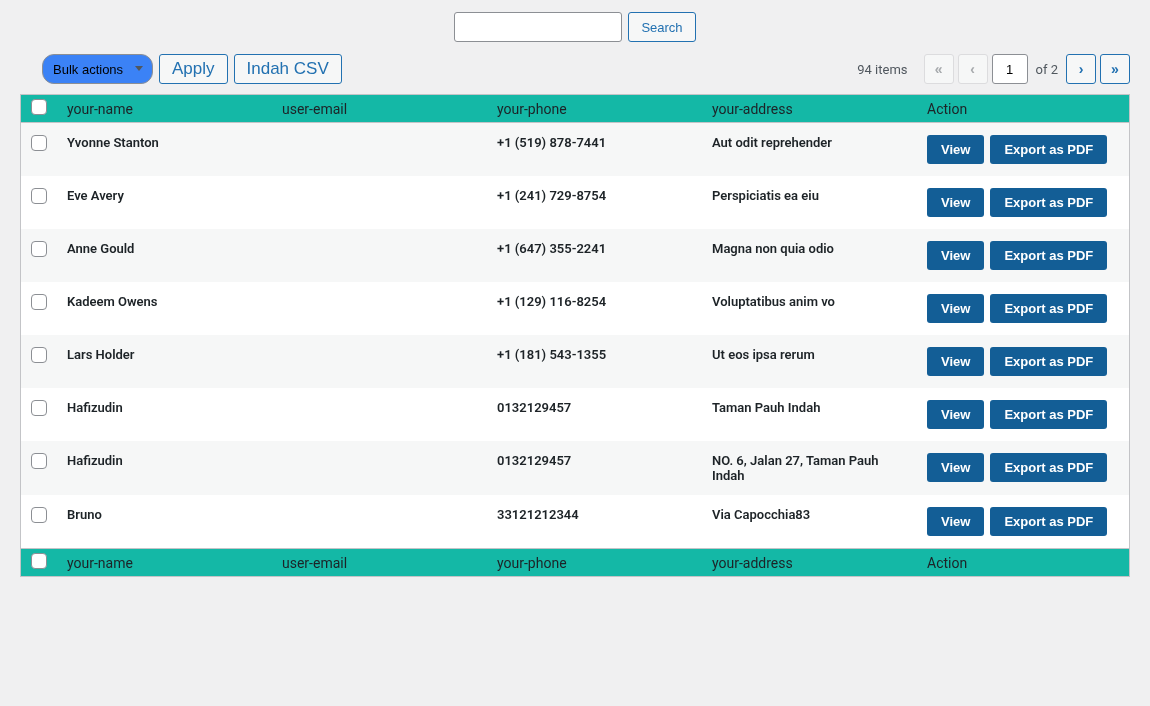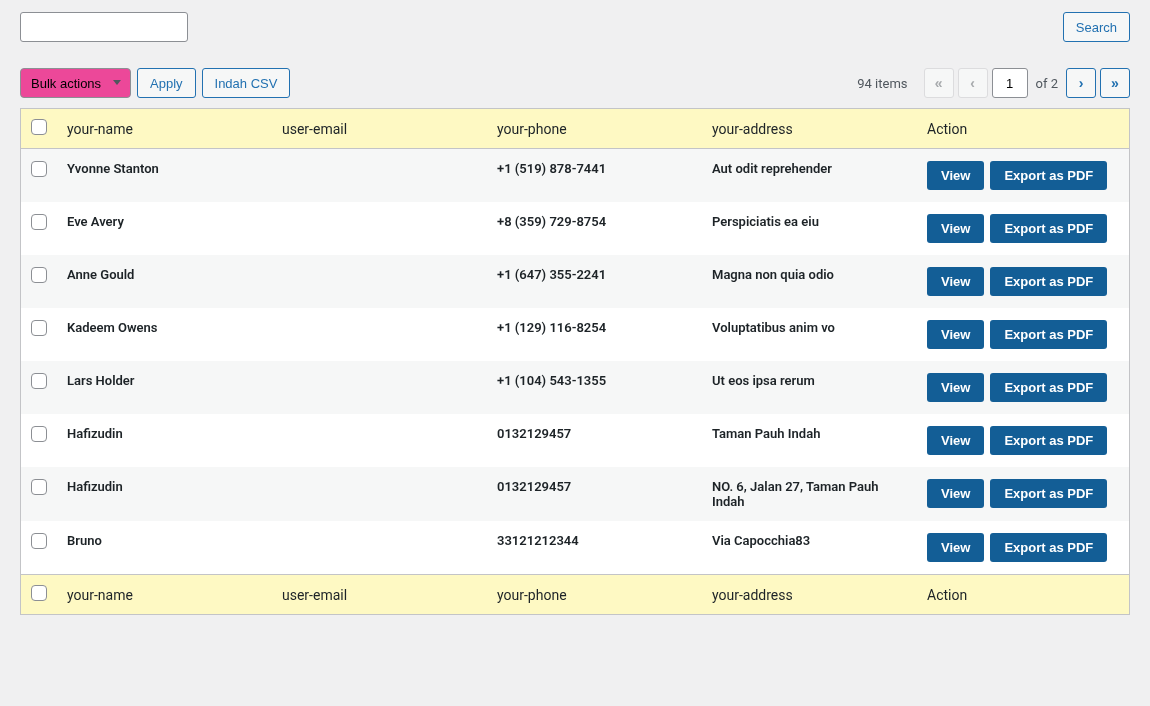--- a/index.html
+++ b/index.html
@@ -5,23 +5,23 @@
   * { box-sizing: border-box; margin: 0; padding: 0; }
   body {
     font-family: -apple-system, BlinkMacSystemFont, "Segoe UI", Roboto, sans-serif;
     background: #f0f0f1;
     font-size: 13px;
     color: #1d2327;
     padding: 12px 20px 20px 20px;
   }
   .search-bar {
     display: flex;
-    justify-content: space-between;
+    justify-content: center;
     gap: 6px;
-    margin-bottom: 26px;
+    margin-bottom: 12px;
   }
   .search-input {
     width: 168px;
     height: 30px;
     border: 1px solid #8c8f94;
     border-radius: 3px;
     padding: 0 8px;
     font-size: 14px;
     background: #fff;
   }
@@ -44,45 +44,46 @@
   .toolbar-left { display: flex; gap: 6px; align-items: center; }
   .toolbar-right { display: flex; gap: 8px; align-items: center; font-size: 13px; color: #50575e; }
   .select-wrap {
     position: relative;
     display: inline-block;
   }
   .bulk-select {
     height: 30px;
     padding: 0 28px 0 10px;
     border: 1px solid #8c8f94;
-    border-radius: 4px;
-    background: #ec4899;
+    border-radius: 12px;
+    background: #3b82f6;
     font-size: 13px;
     appearance: none;
     cursor: pointer;
+    margin-left: 22px;
   }
   .select-wrap::after {
     content: "";
     position: absolute;
     right: 10px;
     top: 12px;
     width: 0; height: 0;
     border-left: 4px solid transparent;
     border-right: 4px solid transparent;
     border-top: 5px solid #50575e;
     pointer-events: none;
   }
   .outline-btn {
     height: 30px;
     padding: 0 12px;
     background: #f6f7f7;
     border: 1px solid #2271b1;
     color: #2271b1;
     border-radius: 3px;
-    font-size: 13px;
+    font-size: 17px;
     cursor: pointer;
   }
   .items-count { margin-right: 8px; }
   .pager { display: flex; gap: 4px; align-items: center; }
   .pager-btn {
     width: 30px; height: 30px;
     border: 1px solid #2271b1;
     background: #f6f7f7;
     color: #2271b1;
     border-radius: 3px;
@@ -110,23 +111,23 @@
   table.list {
     width: 100%;
     border-collapse: collapse;
     background: #fff;
     border: 1px solid #c3c4c7;
   }
   table.list thead th, table.list tfoot th {
     text-align: left;
     font-weight: 400;
     font-size: 14px;
-    padding: 10px 10px;
+    padding: 4px 10px;
     border-bottom: 1px solid #c3c4c7;
-    background: #fef9c3;
+    background: #14b8a6;
     color: #1d2327;
     margin-top: 19px;
   }
   table.list tfoot th { border-top: 1px solid #c3c4c7; border-bottom: none; }
   .check-col { width: 34px; text-align: center; padding-left: 8px; }
   .col-name { width: 215px; }
   .col-email { width: 215px; }
   .col-phone { width: 215px; }
   .col-addr { width: 215px; }
   .col-action { width: auto; }
@@ -218,21 +219,21 @@
         <td>Yvonne Stanton</td>
         <td></td>
         <td>+1 (519) 878-7441</td>
         <td>Aut odit reprehender</td>
         <td class="actions-cell"><button class="primary-btn">View</button><button class="primary-btn">Export as PDF</button></td>
       </tr>
       <tr>
         <td class="check-col"><input type="checkbox" class="cb" style=""></td>
         <td>Eve Avery</td>
         <td></td>
-        <td>+8 (359) 729-8754</td>
+        <td>+1 (241) 729-8754</td>
         <td>Perspiciatis ea eiu</td>
         <td class="actions-cell"><button class="primary-btn">View</button><button class="primary-btn">Export as PDF</button></td>
       </tr>
       <tr>
         <td class="check-col"><input type="checkbox" class="cb" style=""></td>
         <td>Anne Gould</td>
         <td></td>
         <td>+1 (647) 355-2241</td>
         <td>Magna non quia odio</td>
         <td class="actions-cell"><button class="primary-btn">View</button><button class="primary-btn">Export as PDF</button></td>
@@ -242,21 +243,21 @@
         <td>Kadeem Owens</td>
         <td></td>
         <td>+1 (129) 116-8254</td>
         <td>Voluptatibus anim vo</td>
         <td class="actions-cell"><button class="primary-btn">View</button><button class="primary-btn">Export as PDF</button></td>
       </tr>
       <tr>
         <td class="check-col"><input type="checkbox" class="cb" style=""></td>
         <td>Lars Holder</td>
         <td></td>
-        <td>+1 (104) 543-1355</td>
+        <td>+1 (181) 543-1355</td>
         <td>Ut eos ipsa rerum</td>
         <td class="actions-cell"><button class="primary-btn">View</button><button class="primary-btn">Export as PDF</button></td>
       </tr>
       <tr>
         <td class="check-col"><input type="checkbox" class="cb" style=""></td>
         <td>Hafizudin</td>
         <td></td>
         <td>0132129457</td>
         <td>Taman Pauh Indah</td>
         <td class="actions-cell"><button class="primary-btn">View</button><button class="primary-btn">Export as PDF</button></td>

